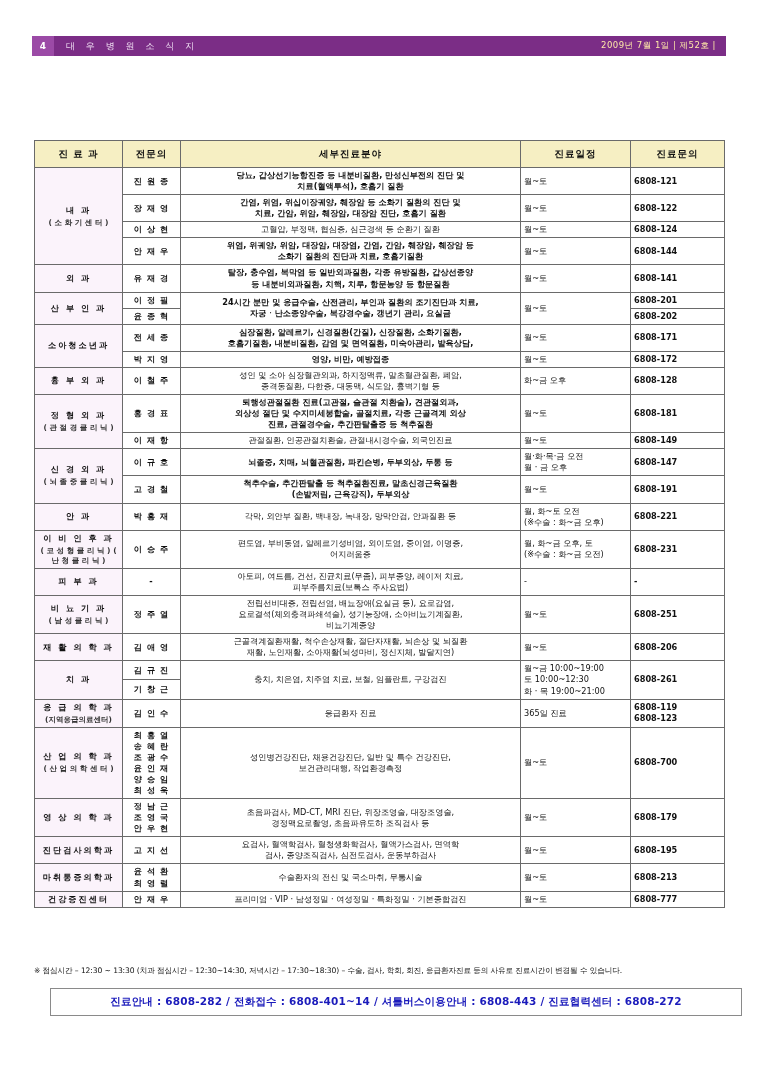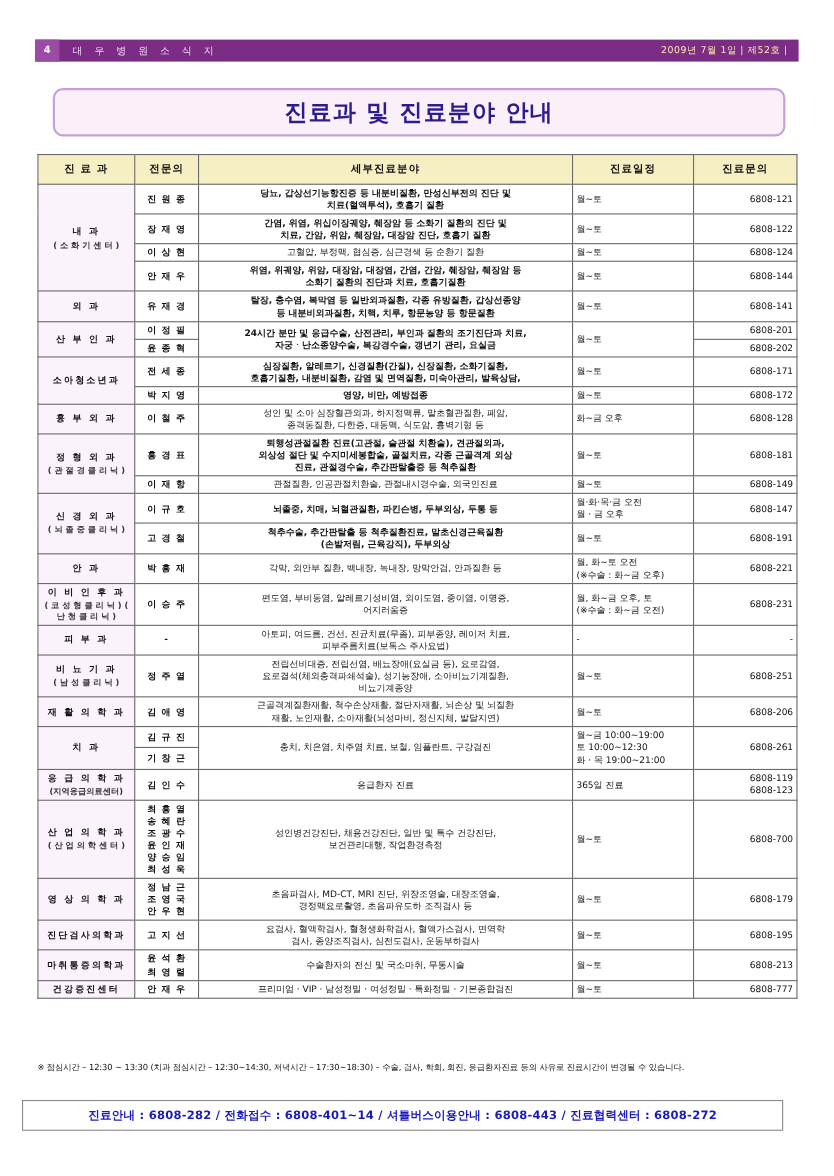--- a/index.html
+++ b/index.html
@@ -90,55 +90,52 @@
     text-align:center;
     font-size:8.1px;
     font-weight:bold;
     white-space:pre-line;
   }
   td.field.thin{font-weight:normal;}
   td.sched{
     font-size:8.2px;white-space:pre-line;line-height:1.4;
   }
   td.tel{
-    text-align:right;font-size:8.6px;white-space:pre-line;line-height:1.5;
+    text-align:left;font-size:8.6px;white-space:pre-line;line-height:1.5;font-weight:bold;
   }
 
   
   .note{
     position:absolute;left:34px;top:966px;width:690px;
     font-size:7.6px;color:#111;letter-spacing:-.1px;
   }
   .infoline{
-    position:absolute;left:20px;top:988px;width:690px;height:26px;
+    position:absolute;left:50px;top:988px;width:690px;height:26px;
     border:1px solid #8a8a8a;background:#ffffff;
-    display:flex;align-items:center;justify-content:center;margin-top:12px;
+    display:flex;align-items:center;justify-content:center;
   }
   .infoline span{
     color:#1b1bbb;font-size:10.5px;font-weight:bold;letter-spacing:.2px;
   }
   .pub{
     position:absolute;left:34px;top:1026px;width:690px;
     text-align:center;font-size:8px;color:#111;
   }
 </style>
 </head>
 <body>
 
 <div class="page">
 
   <div class="topbar">
     <div class="pagenum">4</div>
     <div class="ttl">대 우 병 원 소 식 지</div>
     <div class="date">2009년 7월 1일 | 제52호 |</div>
   </div>
 
-  <div class="titlebox">
-    <span>진료과 및 진료분야 안내</span>
-  </div>
 
   <table class="main">
     <colgroup>
         <col class="c1">
         <col class="c2">
         <col class="c3">
         <col class="c4">
         <col class="c5">
       </colgroup>
     <thead>

